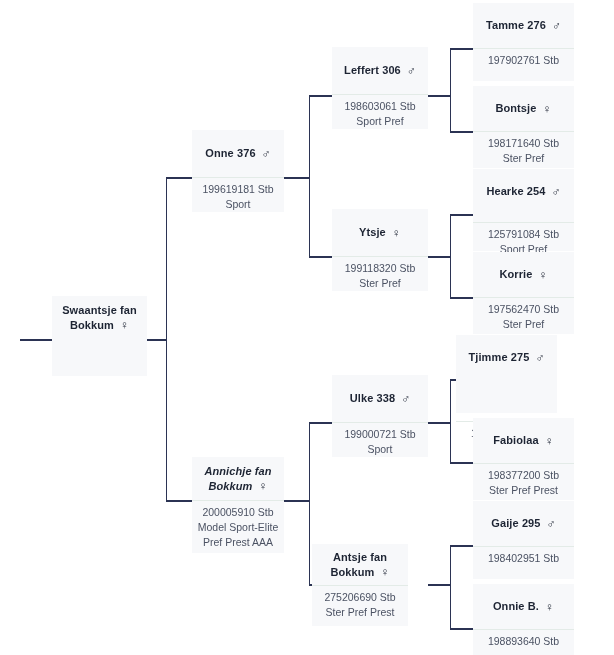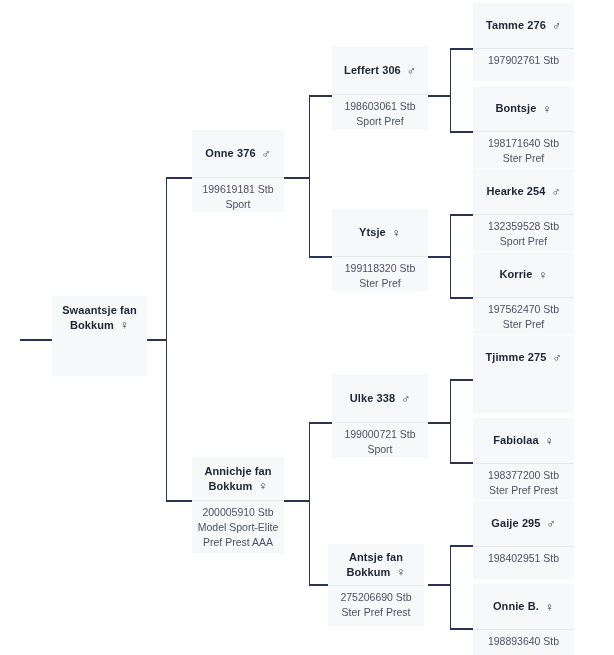--- a/index.html
+++ b/index.html
@@ -136,21 +136,21 @@
         <span class="sex">♂</span>
       </span>
     </div>
     <div class="node-info">
       <div>199619181 Stb</div>
       <div>Sport</div>
     </div>
   </div>
 
   <div class="node" style="left:192px; top:457px; width:92px; height:96px;">
-    <div class="node-name" style="height:43px;">
+    <div class="node-name" style="height:43px;font-style:italic;">
       <span>Annichje fan</span>
       <span class="name-row">
         <span>Bokkum</span>
         <span class="sex">♀</span>
       </span>
     </div>
     <div class="node-info">
       <div>200005910 Stb</div>
       <div>Model Sport-Elite</div>
       <div>Pref Prest AAA</div>
@@ -189,21 +189,21 @@
         <span>Ulke 338</span>
         <span class="sex">♂</span>
       </span>
     </div>
     <div class="node-info">
       <div>199000721 Stb</div>
       <div>Sport</div>
     </div>
   </div>
 
-  <div class="node" style="left:328px; top:544px; width:96px; height:82px;">
+  <div class="node" style="left:312px; top:544px; width:96px; height:82px;">
     <div class="node-name" style="height:41px;">
       <span>Antsje fan</span>
       <span class="name-row">
         <span>Bokkum</span>
         <span class="sex">♀</span>
       </span>
     </div>
     <div class="node-info">
       <div>275206690 Stb</div>
       <div>Ster Pref Prest</div>
@@ -228,47 +228,47 @@
         <span>Bontsje</span>
         <span class="sex">♀</span>
       </span>
     </div>
     <div class="node-info">
       <div>198171640 Stb</div>
       <div>Ster Pref</div>
     </div>
   </div>
 
-  <div class="node" style="left:473px; top:169px; width:101px; height:82px;">
+  <div class="node" style="left:473px; top:169px; width:101px; height:82px;gap:8px;">
     <div class="node-name" style="height:45px;">
       <span class="name-row">
         <span>Hearke 254</span>
         <span class="sex">♂</span>
       </span>
     </div>
     <div class="node-info">
-      <div>132359528 Stb</div>
+      <div>125791084 Stb</div>
       <div>Sport Pref</div>
     </div>
   </div>
 
   <div class="node" style="left:473px; top:252px; width:101px; height:82px;">
     <div class="node-name" style="height:45px;">
       <span class="name-row">
         <span>Korrie</span>
         <span class="sex">♀</span>
       </span>
     </div>
     <div class="node-info">
       <div>197562470 Stb</div>
       <div>Ster Pref</div>
     </div>
   </div>
 
-  <div class="node" style="left:473px; top:335px; width:101px; height:78px;gap:41px;">
+  <div class="node" style="left:456px; top:335px; width:101px; height:78px;gap:41px;">
     <div class="node-name" style="height:45px;">
       <span class="name-row">
         <span>Tjimme 275</span>
         <span class="sex">♂</span>
       </span>
     </div>
     <div class="node-info">
       <div>197902751 Stb</div>
     </div>
   </div>

